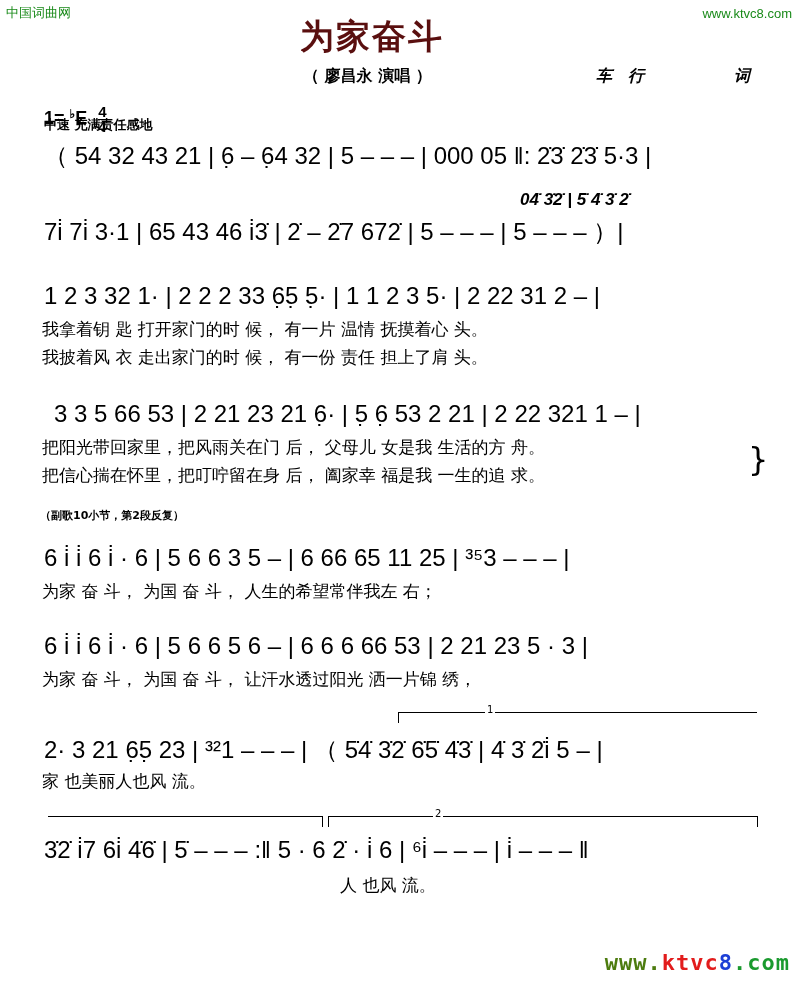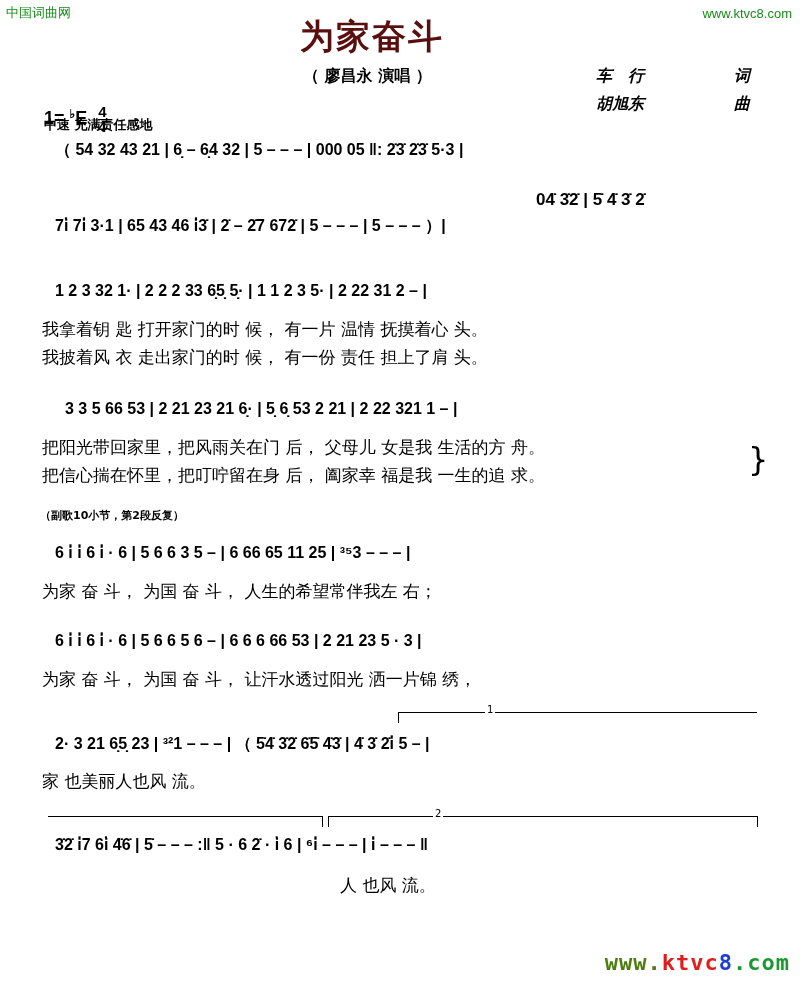--- a/index.html
+++ b/index.html
@@ -13,21 +13,21 @@
   .key { left: 44px; top: 76px; font-size: 18px; font-weight: bold; font-family: "Liberation Sans", sans-serif; margin-top: 29px; }
   .key .flat { font-size: 12px; vertical-align: 6px; }
   .timesig { display: inline-block; vertical-align: middle; text-align: center; line-height: 14px; font-size: 15px; margin-left: 6px; }
   .timesig span { display: block; }
   .tempo { left: 44px; top: 108px; font-size: 13px; font-weight: bold; margin-top: 8px; }
   .credits { left: 596px; top: 62px; font-size: 16px; font-weight: bold; line-height: 28px; font-style: italic; }
   .credits .row { display: flex; }
   .credits .name { width: 138px; letter-spacing: 0px; }
   .credits .role { width: 30px; }
 
-  .staff { position: absolute; left: 55px; font-family: "Liberation Sans", sans-serif; font-weight: bold; font-size: 16px; white-space: nowrap; }
+  .staff { position: absolute; left: 44px; font-family: "Liberation Sans", sans-serif; font-weight: normal; font-size: 24px; white-space: nowrap; }
   .lyric { position: absolute; left: 42px; font-size: 17px; white-space: nowrap; font-family: "DejaVu Sans", sans-serif; }
   .small-staff { position: absolute; font-family: "Liberation Sans", sans-serif; font-weight: bold; font-size: 17px; }
   .volta { position: absolute; border-top: 1.5px solid #000; height: 10px; font-size: 10px; }
   .volta.end { border-right: 1.5px solid #000; }
   .volta .vnum { position: absolute; top: -9px; background: #fff; padding: 0 2px; }
   .volta.left { border-left: 1.5px solid #000; }
   .brace { position: absolute; left: 748px; top: 440px; font-size: 32px; font-weight: normal; }
   .footer-logo { right: 10px; top: 950px; font-size: 22px; letter-spacing: 1px; font-family: "DejaVu Sans Mono", monospace; font-weight: bold; }
   .c-black { color: #4d7c0f; } .c-red { color: #e21c1c; } .c-blue { color: #1d3fd6; } .c-green { color: #1a9a2e; }
 </style>
@@ -48,29 +48,25 @@
     <span style="border-top:1.5px solid #000;">4</span>
   </span>
 </div>
 <div class="abs tempo">中速  充满责任感地</div>
 
 <div class="abs credits">
   <div class="row">
     <span class="name">车　行</span>
     <span class="role">词</span>
   </div>
-  <div class="row">
-    <span class="name">胡旭东</span>
-    <span class="role">曲</span>
-  </div>
 </div>
 
 <div class="staff" style="top:140px;">（ 54 32 43 21 | 6̣ – 6̣4 32 | 5 – – – | 000 05 ‖: 2̇3̇ 2̇3̇ 5·3 |</div>
 
-<div class="small-staff" style="left:536px; top:190px;">04̇ 3̇2̇ | 5̇ 4̇ 3̇ 2̇</div>
+<div class="small-staff" style="left:520px; top:190px;font-style:italic;">04̇ 3̇2̇ | 5̇ 4̇ 3̇ 2̇</div>
 <div class="staff" style="top:216px;">7i̇ 7i̇ 3·1 | 65 43 46 i̇3̇ | 2̇ – 2̇7 672̇ | 5 – – – | 5 – – – ）|</div>
 
 <div class="staff" style="top:282px;">1 2 3 32 1· | 2 2 2 33 6̣5̣ 5̣· | 1 1 2 3 5· | 2 22 31 2 – |</div>
 <div class="lyric" style="top:318px;">我拿着钥  匙   打开家门的时  候，  有一片 温情   抚摸着心  头。</div>
 <div class="lyric" style="top:346px;">我披着风  衣   走出家门的时  候，  有一份 责任   担上了肩  头。</div>
 
 <div class="staff" style="top:400px;margin-left:10px;">3 3 5 66 53 | 2 21 23 21 6̣· | 5̣ 6̣ 53 2 21 | 2 22 321 1 – |</div>
 <div class="lyric" style="top:436px;">把阳光带回家里，把风雨关在门  后，  父母儿  女是我   生活的方  舟。</div>
 <div class="lyric" style="top:464px;">把信心揣在怀里，把叮咛留在身  后，  阖家幸  福是我   一生的追  求。</div>
 <div class="brace">}</div>

